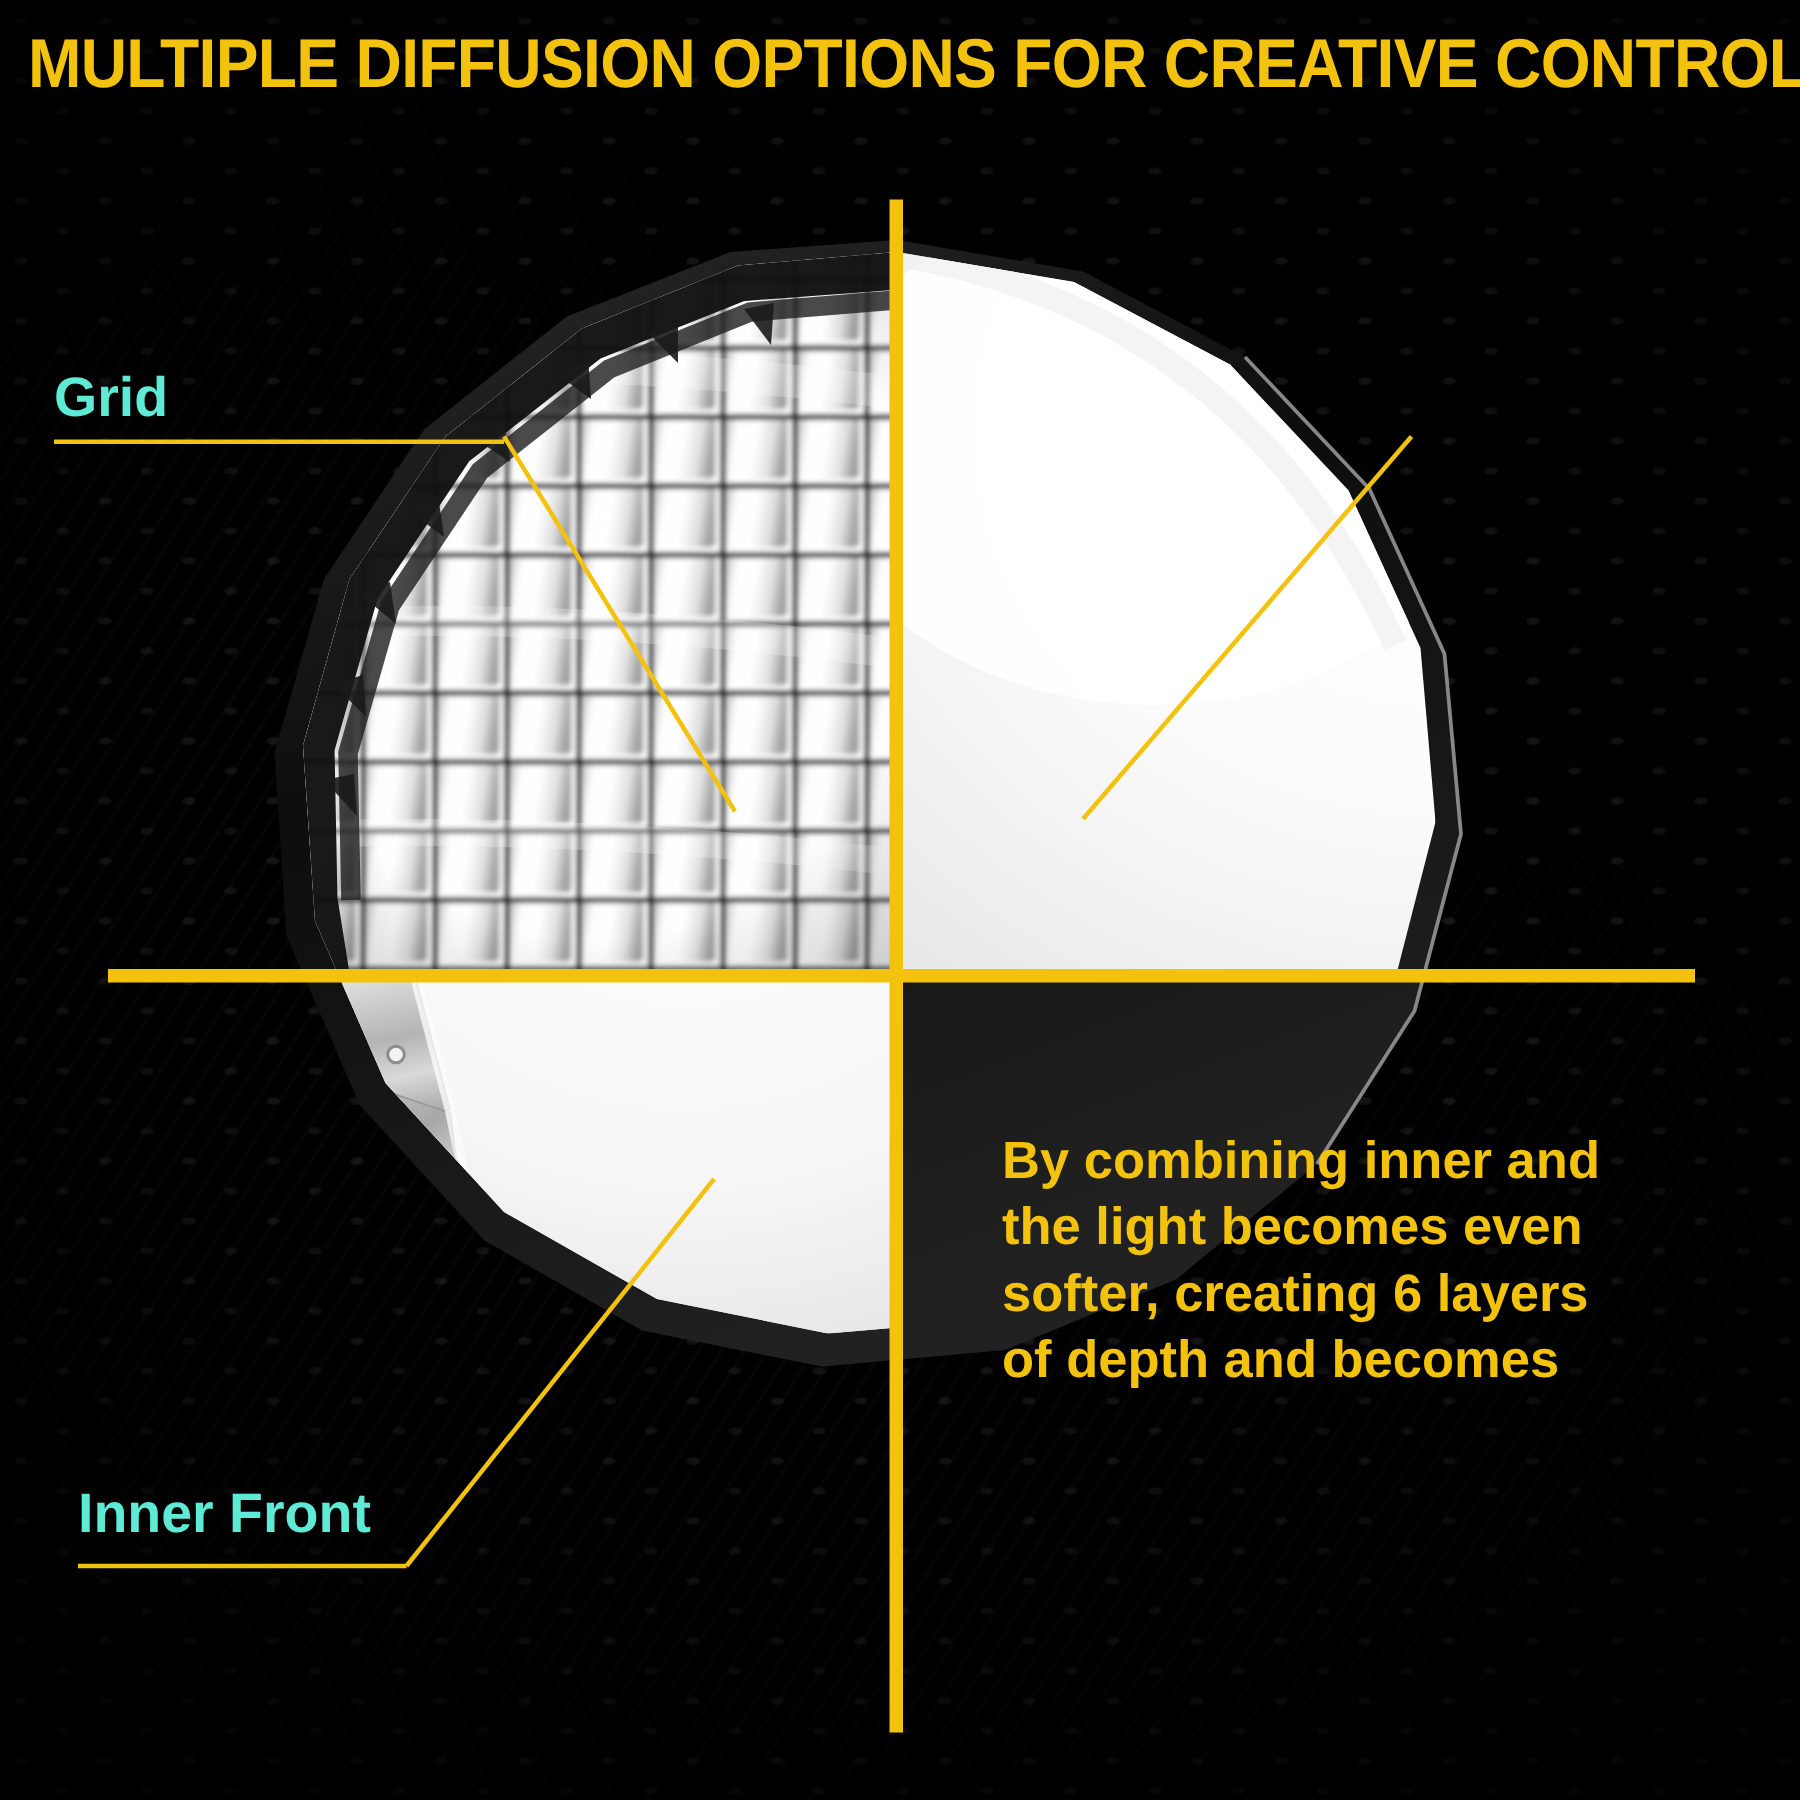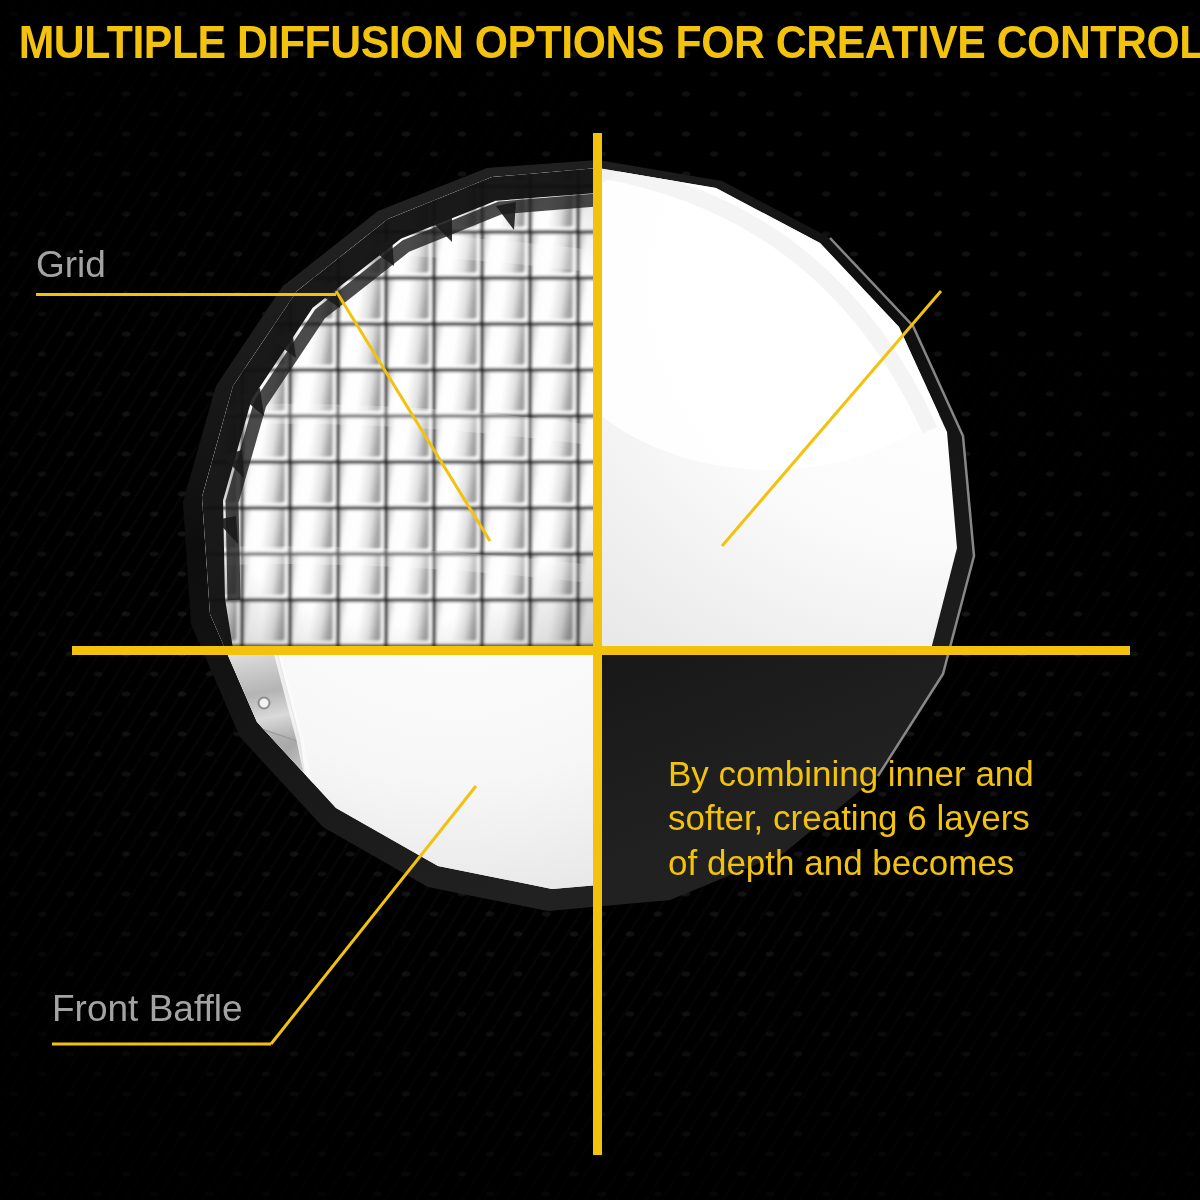--- a/index.html
+++ b/index.html
@@ -61,23 +61,23 @@
   #product{ position:absolute; left:0; top:0; width:1200px; height:1200px; }
 
   
   .cross-v, .cross-h{ position:absolute; background:#F2C20D; }
   .cross-v{ left:593px; top:133px; width:9px; height:1022px; }
   .cross-h{ left:72px; top:646px; width:1058px; height:9px; }
 
   
   .callout{ position:absolute; }
   .callout .lbl{
-    color:#a3a3a3;
+    color:#5eead4;
     font-size:37px;
-    font-weight:400;
+    font-weight:700;
     white-space:nowrap;
     line-height:1.05;
   }
   .callout .rule{ height:3px; background:#F2C20D; }
 
   #callout-grid{ left:36px; top:246px; }
   #callout-grid .rule{ width:300px; margin-top:8px; }
 
   #callout-front{ left:940px; top:246px; text-align:left; }
   #callout-front .rule{ width:232px; margin-top:8px; }
@@ -90,21 +90,21 @@
   
   .para{
     position:absolute;
     left:668px; top:752px;
     width:430px;
     color:#F2C20D;
     font-size:35px;
     line-height:1.27;
     font-weight:400;
   }
-  .para span{ display:block; white-space:nowrap; }
+  .para span{ display:block; white-space:nowrap;font-weight:bold; }
 </style>
 </head>
 <body>
 
 <div id="stage">
 
   <div class="bg-halftone"></div>
   <div class="bg-streaks"></div>
   <div class="bg-vignette"></div>
 
@@ -288,22 +288,23 @@
     <line id="baffle-rule" stroke="#F2C20D" stroke-width="3" x1="52" y1="1044" x2="271" y2="1044"></line>
   </svg>
 
   <div class="callout" id="callout-grid">
     <div class="lbl">Grid</div>
     <div class="rule"></div>
   </div>
 
 
   <div class="callout" id="callout-baffle">
-    <div class="lbl">Front Baffle</div>
+    <div class="lbl">Inner Front</div>
   </div>
 
   <div class="para">
     <span>By combining inner and</span>
+    <span>the light becomes even</span>
     <span>softer, creating 6 layers</span>
     <span>of depth and becomes</span>
   </div>
 
 </div>
 
 </body></html>

